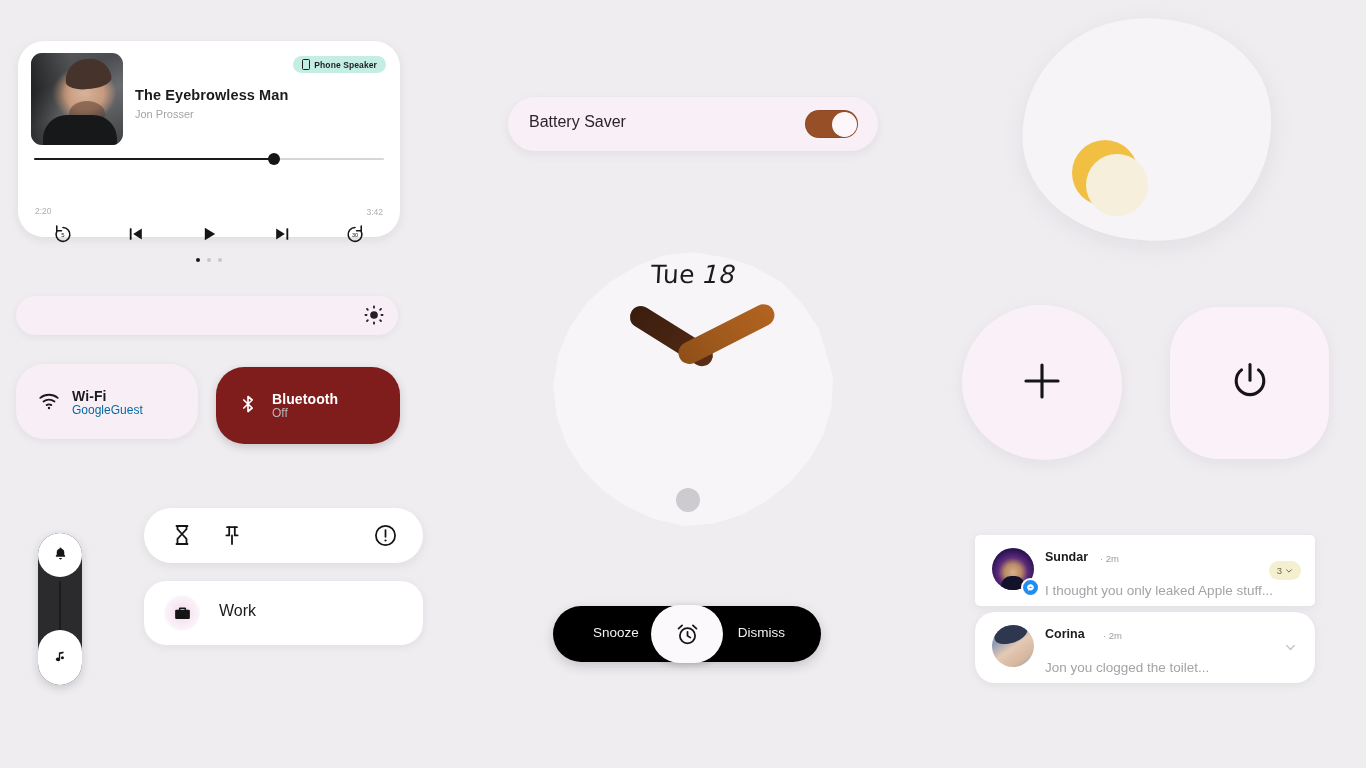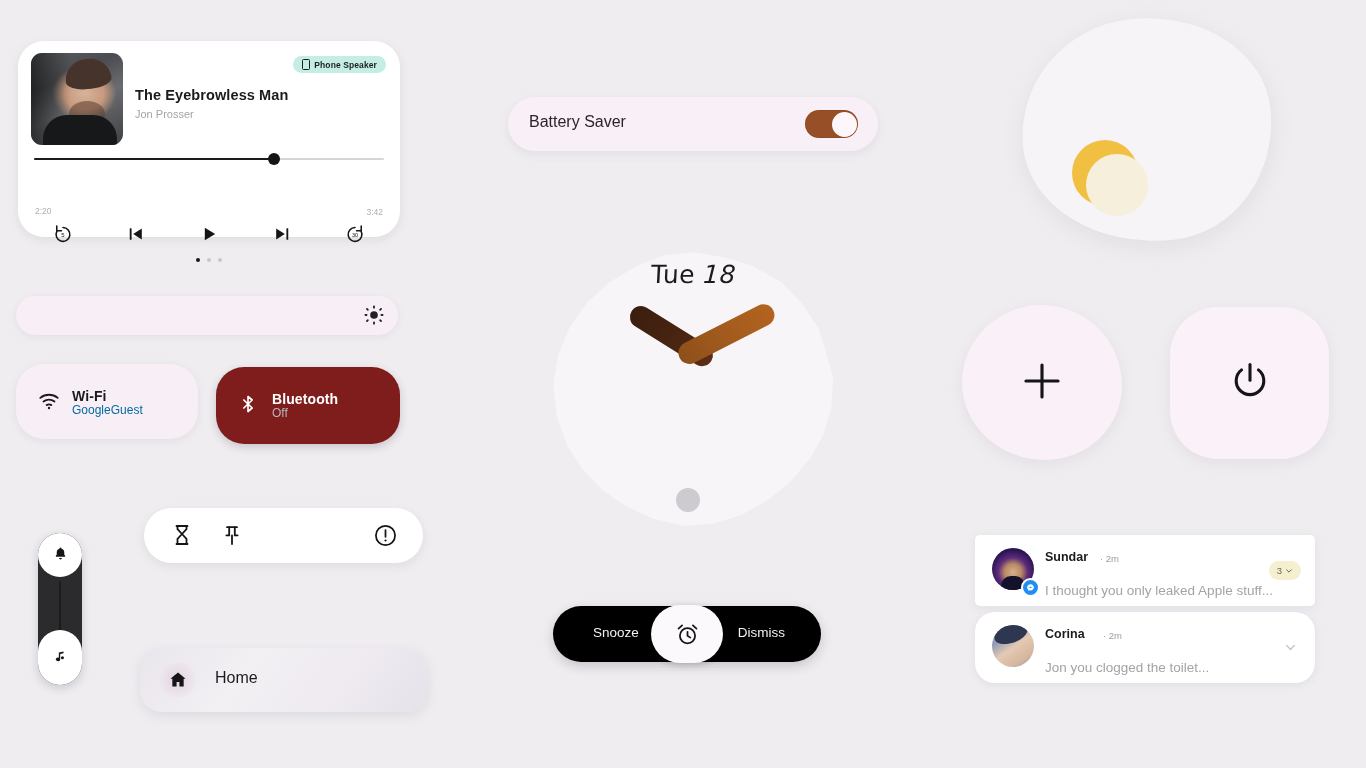--- a/index.html
+++ b/index.html
@@ -408,29 +408,29 @@
     </div>
     <div class="qi" style="right:24px">
       <svg width="25" height="25" viewBox="0 0 24 24" fill="none" stroke="#151517" stroke-width="1.7" stroke-linecap="round">
         <circle cx="12" cy="12" r="9.2"></circle>
         <path d="M12 6.8v6.4"></path>
         <circle cx="12" cy="16.8" r="1.05" fill="#151517" stroke="none"></circle>
       </svg>
     </div>
   </div>
 
-
-  <div class="abs" id="home-row">
+  <div class="abs" id="work-row">
     <div class="row-badge">
-      <svg width="20" height="20" viewBox="0 0 24 24" fill="#151517">
-        <path d="M12 3.1 2.9 10.6h2.3v9.3h5.1v-5.4h3.4v5.4h5.1v-9.3h2.3z"></path>
-      </svg>
-    </div>
-    <div class="row-label">Home</div>
-  </div>
+      <svg width="19" height="19" viewBox="0 0 24 24" fill="#151517">
+        <path d="M9 4.4h6a1.6 1.6 0 0 1 1.6 1.6v1.2h3.1a1.6 1.6 0 0 1 1.6 1.6v8.6a1.6 1.6 0 0 1-1.6 1.6H4.3a1.6 1.6 0 0 1-1.6-1.6V8.8a1.6 1.6 0 0 1 1.6-1.6h3.1V6A1.6 1.6 0 0 1 9 4.4zm.4 2.8h5.2V6.2H9.4z"></path>
+      </svg>
+    </div>
+    <div class="row-label">Work</div>
+  </div>
+
 
   <div class="abs" id="battery-saver">
     <div id="bs-label">Battery Saver</div>
     <div id="bs-toggle">
       <div id="bs-knob"></div>
     </div>
   </div>
 
   <div class="abs" id="clock-widget">
     <div id="clock-face"></div>

